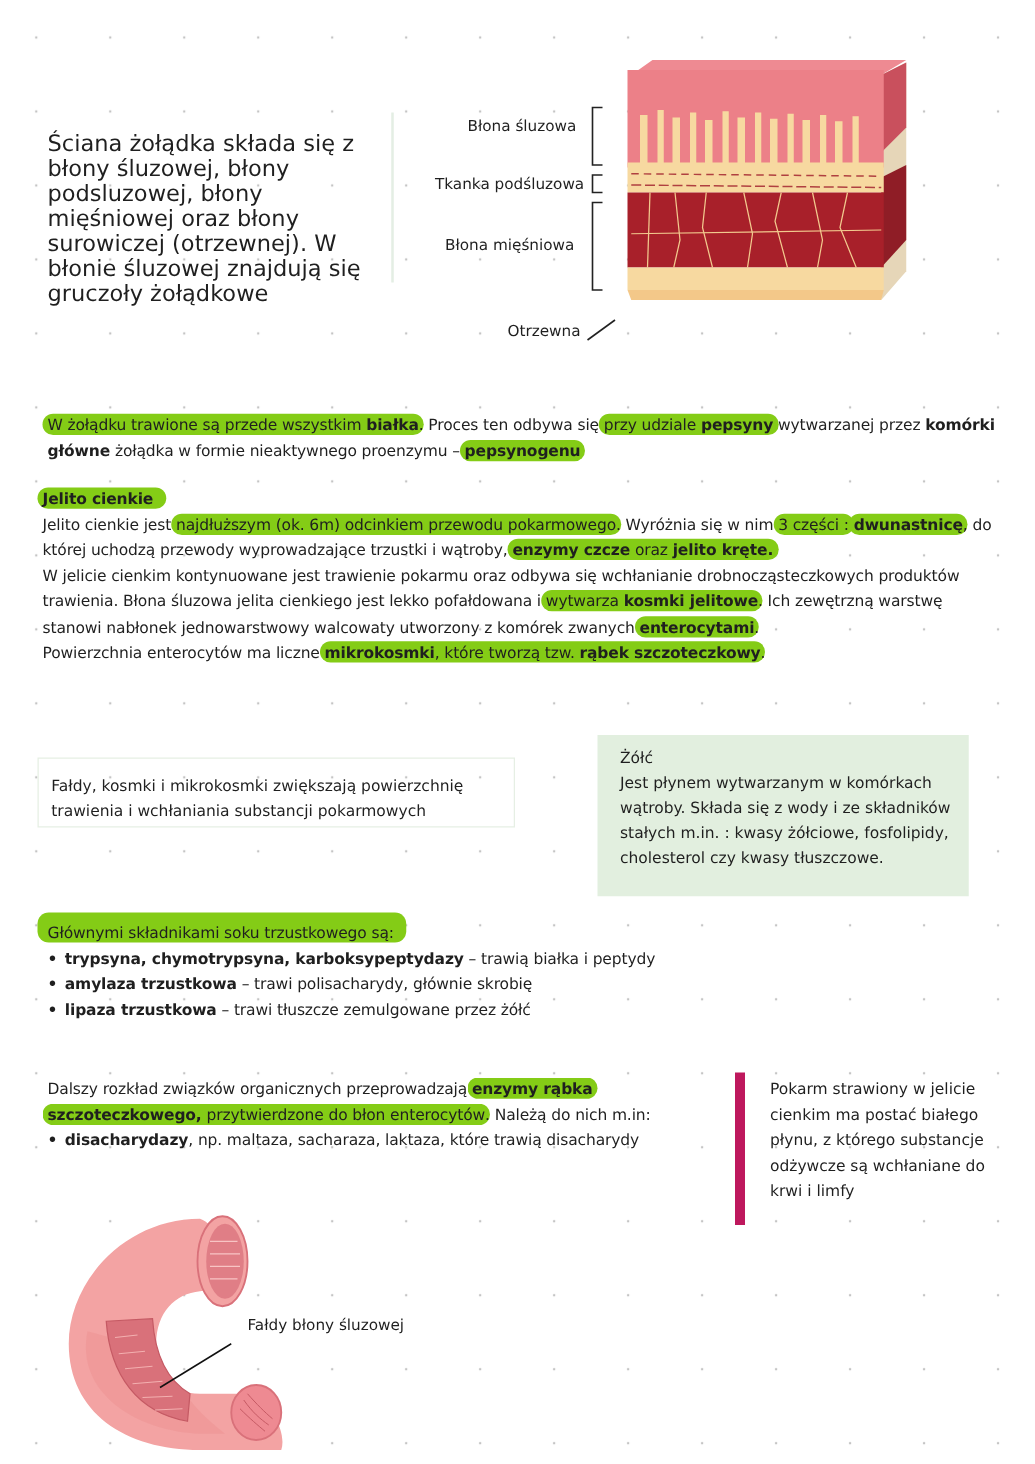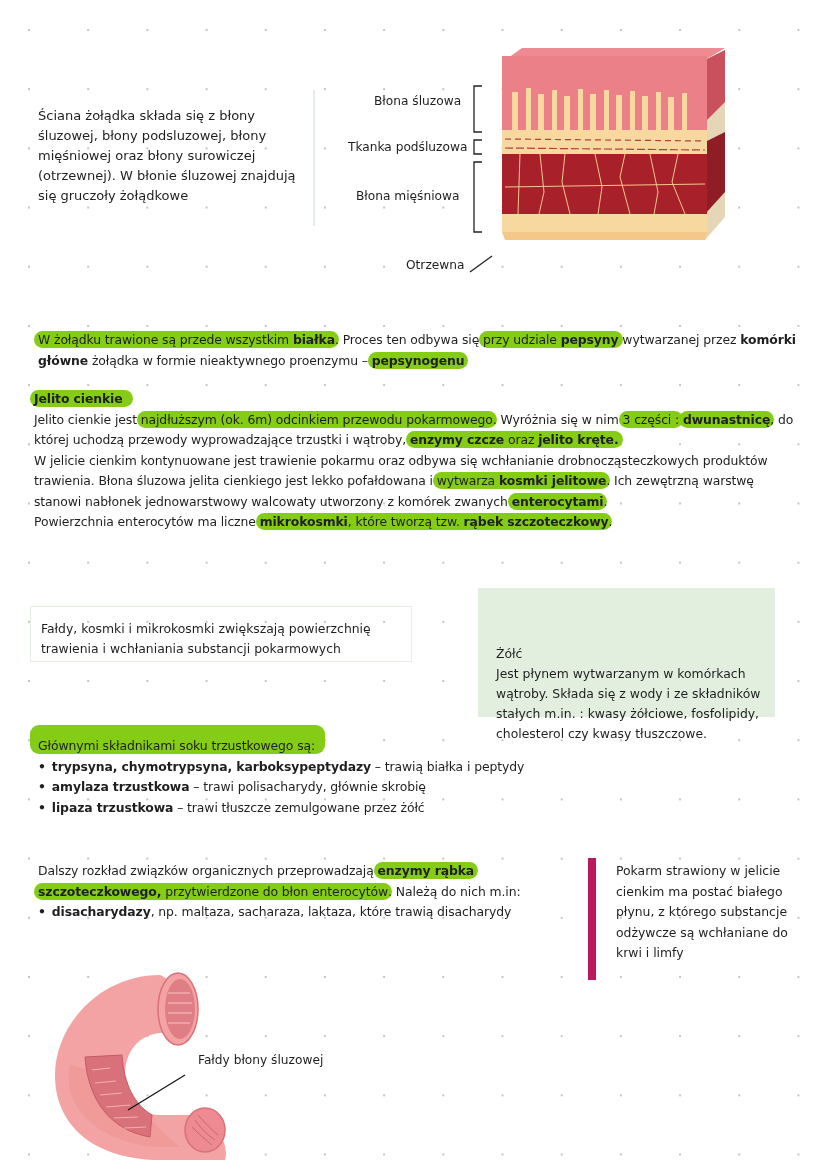--- a/index.html
+++ b/index.html
@@ -11,34 +11,34 @@
     background-position: -0.6px 0.4px;
     font-family: "DejaVu Sans", sans-serif;
     color: #1f1f1f;
   }
   .abs { position: absolute; }
   .txt { font-size: 12.4px; line-height: 20.5px; letter-spacing: -0.1px; }
   .hl { background: #84cc16; border-radius: 9px; padding: 1px 4px; margin: 0 -4px; box-decoration-break: clone; -webkit-box-decoration-break: clone; }
   b { font-weight: bold; }
 
   
-  #intro { left: 38px; top: 106px; width: 265px; font-size: 13px; line-height: 20px; }
+  #intro { left: 38px; top: 106px; width: 265px; font-size: 18px; line-height: 20px; }
   #divider1 { left: 313px; top: 90px; width: 2px; height: 136px; background: #e4eee4; }
 
   
   #stomach { left: 340px; top: 42px; width: 400px; height: 240px; }
   .lbl { font-size: 12.2px; position: absolute; white-space: nowrap; }
 
   
   #p-stomach { left: 38px; top: 330px; width: 760px; }
   #p-jelito { left: 34px; top: 389px; width: 760px; }
   #fold-box { left: 30px; top: 606px; width: 382px; height: 56px; border: 1.5px solid #e6efe4; box-sizing: border-box; }
   #fold-box .inner { position: absolute; left: 10px; top: 12px; font-size: 12.4px; line-height: 20px; }
   #bile-box { left: 478px; top: 588px; width: 297px; height: 129px; background: #e2efdf; }
-  #bile-box .inner { position: absolute; left: 18px; top: 8px; font-size: 12.4px; line-height: 20px; margin-top: 48px; }
+  #bile-box .inner { position: absolute; left: 18px; top: 8px; font-size: 12.4px; line-height: 20px; }
   #pancreas { left: 38px; top: 736px; width: 560px; }
   #brush { left: 38px; top: 861px; width: 540px; }
   #right-note { left: 588px; top: 858px; width: 225px; height: 122px; border-left: 8px solid #be185d; }
   #right-note .inner { position: absolute; left: 20px; top: 3px; font-size: 12.4px; line-height: 20.5px; }
   #intestine { left: 40px; top: 965px; width: 320px; height: 200px; }
   ul.bul { list-style: none; padding: 0; margin: 0; }
   ul.bul li::before { content: "\2022"; font-weight: bold; margin-right: 6px; }
 </style>
 </head>
 <body>
@@ -124,21 +124,21 @@
 </div>
 
 <div id="bile-box" class="abs">
   <div class="inner" style="width:270px;">
     <div>Żółć</div>
     <div>Jest płynem wytwarzanym w komórkach wątroby. Składa się z wody i ze składników stałych m.in. : kwasy żółciowe, fosfolipidy, cholesterol czy kwasy tłuszczowe.</div>
   </div>
 </div>
 
 <div id="pancreas" class="abs txt">
-  <div><span class="hl" style="padding:13px 10px 1px 8px;margin-left:-8px;">Głównymi składnikami soku trzustkowego są:</span></div>
+  <div><span class="hl" style="padding:8px 10px 1px 8px;margin-left:-8px;">Głównymi składnikami soku trzustkowego są:</span></div>
   <ul class="bul">
     <li><b>trypsyna, chymotrypsyna, karboksypeptydazy</b><span> – trawią białka i peptydy</span></li>
     <li><b>amylaza trzustkowa</b><span> – trawi polisacharydy, głównie skrobię</span></li>
     <li><b>lipaza trzustkowa</b><span> – trawi tłuszcze zemulgowane przez żółć</span></li>
   </ul>
 </div>
 
 <div id="brush" class="abs txt">
   <div><span>Dalszy rozkład związków organicznych przeprowadzają </span><span class="hl"><b>enzymy rąbka szczoteczkowego,</b><span> przytwierdzone do błon enterocytów</span></span><span>. Należą do nich m.in:</span></div>
   <ul class="bul">

